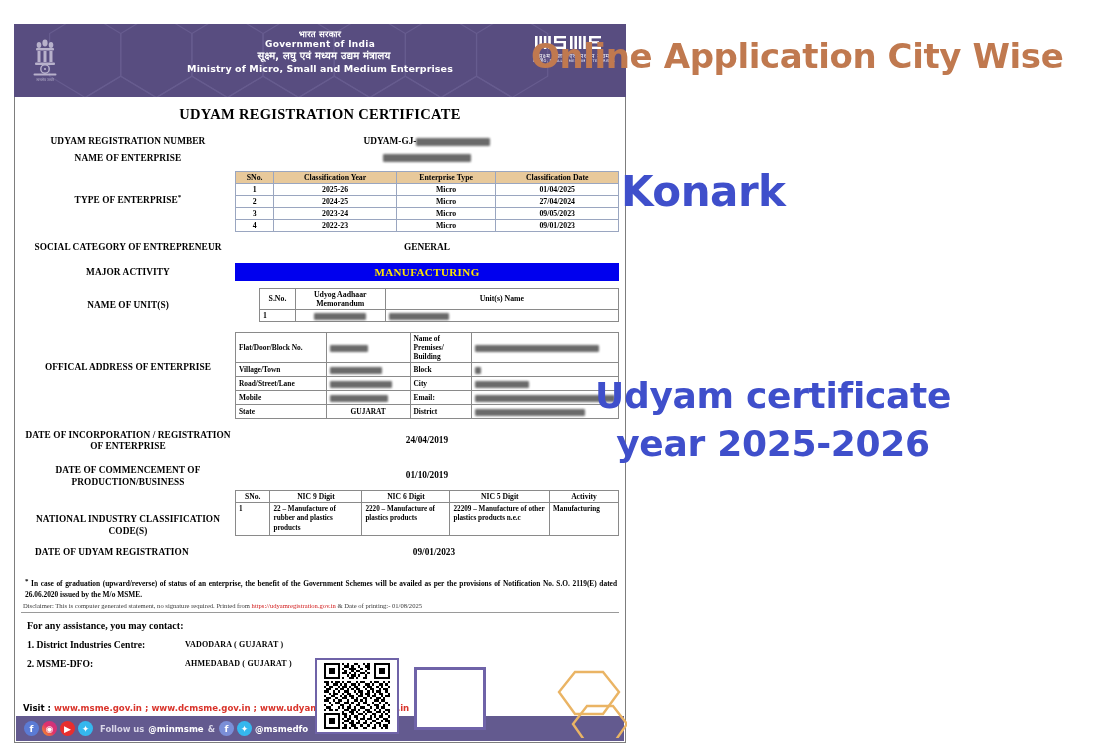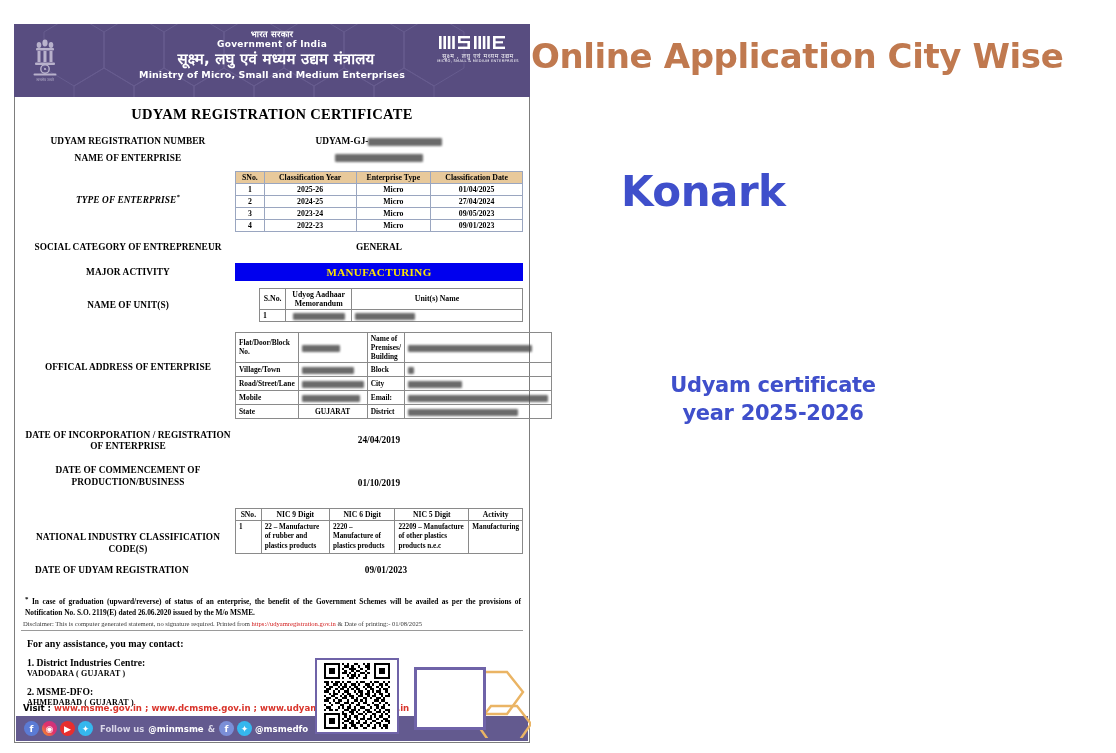--- a/index.html
+++ b/index.html
@@ -3,21 +3,21 @@
 <meta charset="utf-8">
 <style>
   html,body{margin:0;padding:0;}
   body{
     width:1116px;height:753px;background:#ffffff;
     font-family:"Liberation Serif", serif;
     overflow:hidden;position:relative;
   }
   
   #cert{
-    position:absolute;left:14px;top:24px;width:516px;height:720px;
+    position:absolute;left:14px;top:24px;width:612px;height:720px;
     background:#fff;
   }
   
   .cert-header{
     position:relative;height:73px;width:100%;
     background:#584d80;
     overflow:hidden;
   }
   .hexpat{
     position:absolute;inset:0;opacity:.35;
@@ -28,21 +28,21 @@
     opacity:.85;
   }
   .emblem svg{display:block;}
   .hdr-text{
     position:absolute;left:0;right:0;top:5px;text-align:center;
     color:#ffffff;font-family:"DejaVu Sans", sans-serif;
     line-height:1.22;
   }
   .hdr-text .l1{font-size:8.5px;font-weight:700;letter-spacing:.2px;}
   .hdr-text .l2{font-size:9px;font-weight:700;letter-spacing:.3px;}
-  .hdr-text .l3{font-size:15px;font-weight:700;letter-spacing:.2px;padding-left:8px;}
+  .hdr-text .l3{font-size:10px;font-weight:700;letter-spacing:.2px;padding-left:8px;}
   .hdr-text .l4{font-size:9.5px;font-weight:700;letter-spacing:.1px;}
   .msme-logo{
     position:absolute;right:6px;top:10px;width:92px;text-align:center;color:#fff;
     font-family:"DejaVu Sans", sans-serif;
   }
   .msme-mark{
     display:block;margin:0 auto 2px auto;
   }
   .msme-hi{font-size:6px;letter-spacing:.6px;display:block;line-height:1.1;}
   .msme-en{font-size:3.6px;letter-spacing:.3px;display:block;line-height:1.1;}
@@ -118,21 +118,21 @@
   .footnote{
     font-size:7.4px;font-weight:700;line-height:1.35;text-align:justify;
     padding:2px 2px 0 4px;color:#000;
   }
   .disclaimer{
     font-size:6.6px;line-height:1.3;padding:2px 2px 0 2px;color:#3a3a3a;
     border-bottom:1px solid #9a9a9a;padding-bottom:2px;
   }
   .disclaimer a{color:#d11a1a;text-decoration:none;}
   .assist{font-size:10px;font-weight:700;padding:7px 0 0 6px;}
-  .contact{display:flex;padding:8px 0 0 6px;font-size:9.6px;font-weight:700;flex-direction:column;}
+  .contact{display:flex;padding:8px 0 0 6px;font-size:9.6px;font-weight:700;}
   .contact .cl{width:158px;flex:none;}
   .contact .cv{font-size:8px;font-weight:700;letter-spacing:.2px;padding-top:1px;}
 
   
   .visit{
     position:absolute;left:8px;bottom:29px;font-size:8.6px;font-weight:700;
     font-family:"DejaVu Sans", sans-serif;color:#000;
   }
   .visit .red{color:#d9342b;}
   .botbar{
@@ -170,21 +170,21 @@
     font-size:34px;color:#c0794f;letter-spacing:-.4px;white-space:nowrap;
   }
   .ann-konark{
     position:absolute;left:621px;top:167px;
     font-family:"DejaVu Sans", sans-serif;font-weight:700;
     font-size:42px;color:#3f4fcb;letter-spacing:-.5px;
   }
   .ann-udyam{
     position:absolute;left:563px;top:372px;width:420px;text-align:center;
     font-family:"DejaVu Sans", sans-serif;font-weight:700;
-    font-size:21px;color:#3f4fcb;line-height:1.32;letter-spacing:-.3px;
+    font-size:36px;color:#3f4fcb;line-height:1.32;letter-spacing:-.3px;
   }
 </style>
 </head>
 <body>
 
 <div id="cert">
 
   <div class="cert-header">
     <svg class="hexpat" viewBox="0 0 516 73" preserveAspectRatio="none">
       <g fill="none" stroke="#8278ab" stroke-width="1">
@@ -269,21 +269,21 @@
     </div>
 
     <div class="row" style="margin-bottom:7px;">
       <div class="lbl">NAME OF ENTERPRISE</div>
       <div class="val">
         <span class="redact" style="width:88px"></span>
       </div>
     </div>
 
     <div class="row" style="margin-bottom:8px;">
-      <div class="lbl" style="padding-top:22px;font-style:italic;">
+      <div class="lbl" style="padding-top:22px;">
         <span>TYPE OF ENTERPRISE</span><span class="sup">*</span>
       </div>
       <div style="flex:1;">
         <table class="ct">
           <thead>
               <tr>
             <th style="width:10%">SNo.</th>
             <th style="width:32%">Classification Year</th>
             <th style="width:26%">Enterprise Type</th>
             <th style="width:32%">Classification Date</th>
@@ -391,21 +391,21 @@
         </tbody>
           </table>
       </div>
     </div>
 
     <div class="row" style="margin-bottom:10px;">
       <div class="lbl">DATE OF INCORPORATION / REGISTRATION OF ENTERPRISE</div>
       <div class="val" style="padding-top:7px;">24/04/2019</div>
     </div>
 
-    <div class="row" style="margin-bottom:20px;align-items:flex-end;">
+    <div class="row" style="margin-bottom:2px;">
       <div class="lbl">DATE OF COMMENCEMENT OF PRODUCTION/BUSINESS</div>
       <div class="val" style="padding-top:7px;">01/10/2019</div>
     </div>
 
     <div class="row" style="margin-bottom:8px;">
       <div class="lbl" style="padding-top:24px;">NATIONAL INDUSTRY CLASSIFICATION CODE(S)</div>
       <div style="flex:1;">
         <table class="nic">
           <thead>
               <tr>

